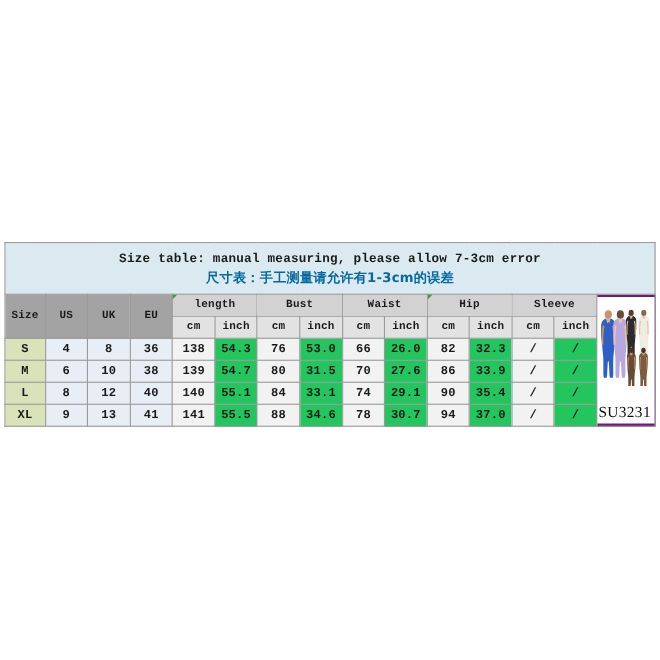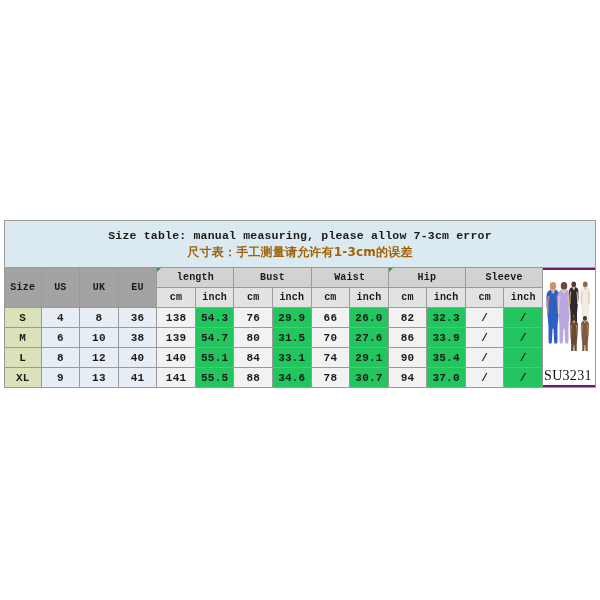--- a/index.html
+++ b/index.html
@@ -55,21 +55,21 @@
     font-family: "Liberation Mono", "DejaVu Sans Mono", monospace;
     font-weight: bold;
     color: #1a1a1a;
     white-space: nowrap;
   }
   .title-cn {
     font-size: 12px;
     line-height: 17px;
     font-family: "DejaVu Sans", "Liberation Sans", sans-serif;
     font-weight: bold;
-    color: #a16207;
+    color: #0369a1;
     white-space: nowrap;
   }
 
   
   td.hdr {
     background: #a3a3a3;
     font-size: 10px;
     height: 19px;
   }
   td.hdr-sub {
@@ -273,21 +273,21 @@
     </tr>
 
     <tr>
       <td class="size-cell">S</td>
       <td class="std-cell">4</td>
       <td class="std-cell">8</td>
       <td class="std-cell">36</td>
       <td class="cm-cell">138</td>
       <td class="inch-cell">54.3</td>
       <td class="cm-cell">76</td>
-      <td class="inch-cell">29.9</td>
+      <td class="inch-cell">53.0</td>
       <td class="cm-cell">66</td>
       <td class="inch-cell">26.0</td>
       <td class="cm-cell">82</td>
       <td class="inch-cell">32.3</td>
       <td class="cm-cell">/</td>
       <td class="inch-cell">/</td>
     </tr>
 
     <tr>
       <td class="size-cell">M</td>

